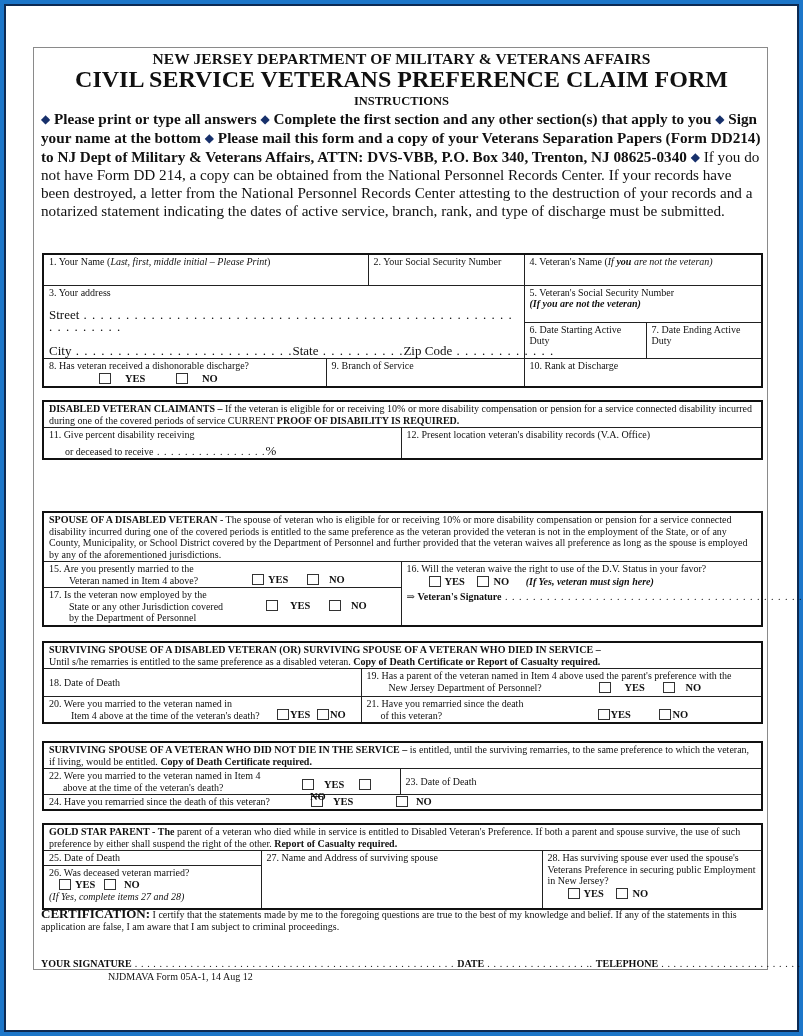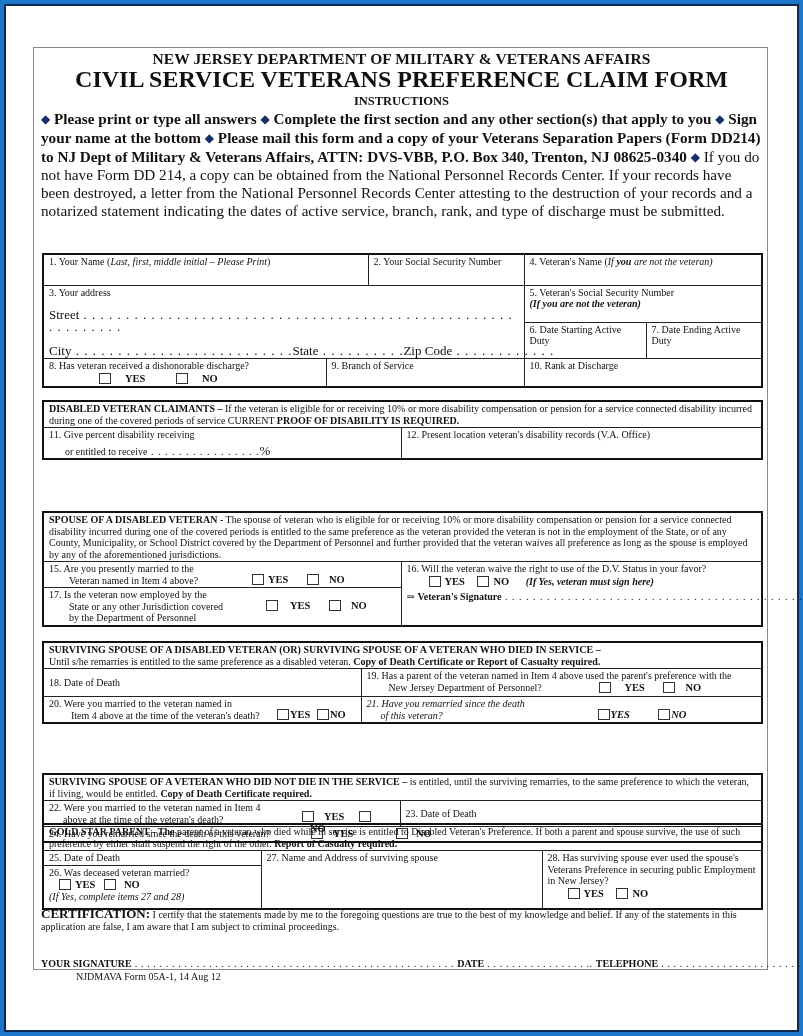--- a/index.html
+++ b/index.html
@@ -21,21 +21,21 @@
   .cb{display:inline-block;width:12px;height:11px;border:1px solid #333;vertical-align:-2px;margin:0 4px 0 0;box-sizing:border-box;}
   .yn{font-weight:bold;font-size:10.5px;margin-right:10px;}
   .sect-hd{font-size:10px;line-height:11.5px;}
   .dots{letter-spacing:1px;}
   .big{font-size:13px;}
   .claimbox{display:inline-block;height:21px;border-right:1px solid #222;box-sizing:border-box;}
   .cert{left:41px;top:908px;width:720px;font-size:10px;line-height:12px;}
   .cert .ct{font-weight:bold;font-size:13px;}
   .sigline{left:41px;top:958px;width:720px;font-size:10px;font-weight:bold;white-space:nowrap;}
   .sigline span.d{font-weight:normal;letter-spacing:0.6px;}
-  .formno{left:76px;top:971px;font-size:10px;}
+  .formno{left:108px;top:971px;font-size:10px;}
 </style>
 </head>
 <body>
 
 <div class="frame"></div>
 <div class="frame-inner"></div>
 <div class="page"></div>
 
 <div class="abs hdr1">NEW JERSEY DEPARTMENT OF MILITARY &amp; VETERANS AFFAIRS</div>
 <div class="abs hdr2">CIVIL SERVICE VETERANS PREFERENCE CLAIM FORM</div>
@@ -103,21 +103,21 @@
       <col style="width:35px">
       <col style="width:361px">
     </colgroup>
   <tbody>
       <tr>
     <td colspan="3" class="sect-hd"><b>DISABLED VETERAN CLAIMANTS –</b><span> If the veteran is eligible for or receiving 10% or more disability compensation or pension for a service connected disability incurred during one of the covered periods of service CURRENT </span><b>PROOF OF DISABILITY IS REQUIRED.</b></td>
   </tr>
   <tr style="height:30px">
     <td colspan="2">
       <div>11.  Give percent disability receiving</div>
-      <div style="padding-left:16px;margin-top:4px;"><span>or entitled to receive</span><span class="dots"> . . . . . . . . . . . . . . . .</span><span class="big">%</span></div>
+      <div style="padding-left:16px;margin-top:4px;"><span>or deceased to receive</span><span class="dots"> . . . . . . . . . . . . . . . .</span><span class="big">%</span></div>
     </td>
     <td><span>12.  Present location veteran's disability records (V.A. Office)</span></td>
   </tr>
 </tbody>
   </table>
 
 <table class="frm" style="left:42px;top:511px;width:719px;">
   <colgroup>
       <col style="width:358px">
       <col style="width:361px">
@@ -181,33 +181,33 @@
   </tr>
   <tr style="height:24px">
     <td style="position:relative;">
       <div>20.  Were you married to the veteran named in</div>
       <div style="padding-left:22px;">Item 4 above at the time of the veteran's death?</div>
       <div class="abs" style="left:233px;top:12px;">
         <span class="cb" style="margin-right:1px"></span><span class="yn" style="margin-right:4px;">YES</span>
         <span class="cb" style="margin-right:1px"></span><span class="yn">NO</span>
       </div>
     </td>
-    <td style="position:relative;font-style:italic;">
+    <td style="position:relative;">
       <div>21.  Have you remarried since the death</div>
       <div style="padding-left:14px;">of this veteran?</div>
       <div class="abs" style="left:236px;top:12px;">
         <span class="cb" style="margin-right:1px"></span><span class="yn" style="margin-right:26px;">YES</span>
         <span class="cb" style="margin-right:1px"></span><span class="yn">NO</span>
       </div>
     </td>
   </tr>
 </tbody>
   </table>
 
-<table class="frm" style="left:42px;top:741px;width:719px;margin-top:32px;">
+<table class="frm" style="left:42px;top:741px;width:719px;">
   <colgroup>
       <col style="width:357px">
       <col style="width:362px">
     </colgroup>
   <tbody>
       <tr>
     <td colspan="2" class="sect-hd"><b>SURVIVING SPOUSE OF A VETERAN WHO DID NOT DIE IN THE SERVICE –</b><span> is entitled, until the surviving remarries, to the same preference to which the veteran, if living, would be entitled. </span><b>Copy of Death Certificate required.</b></td>
   </tr>
   <tr style="height:24px">
     <td style="position:relative;">

